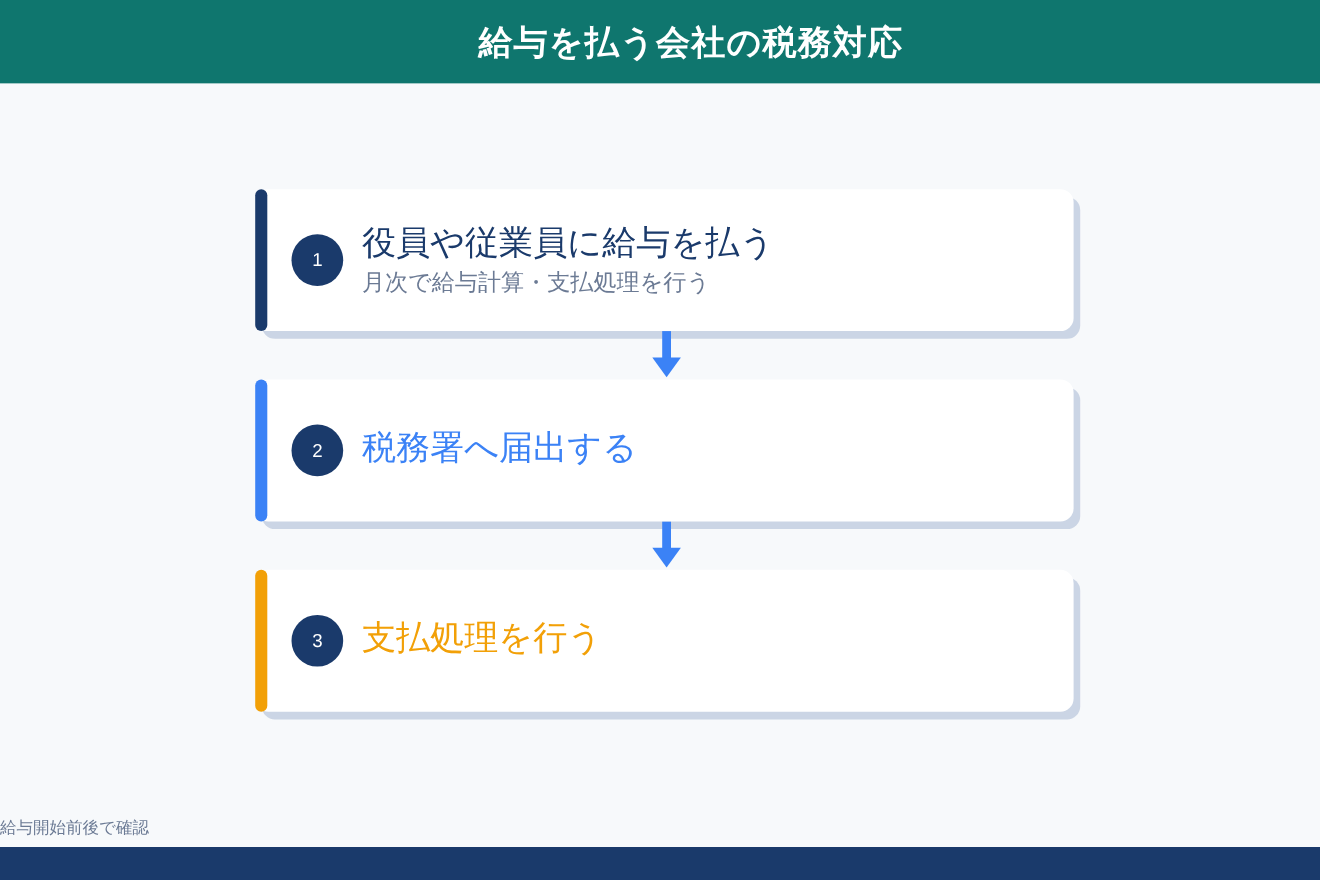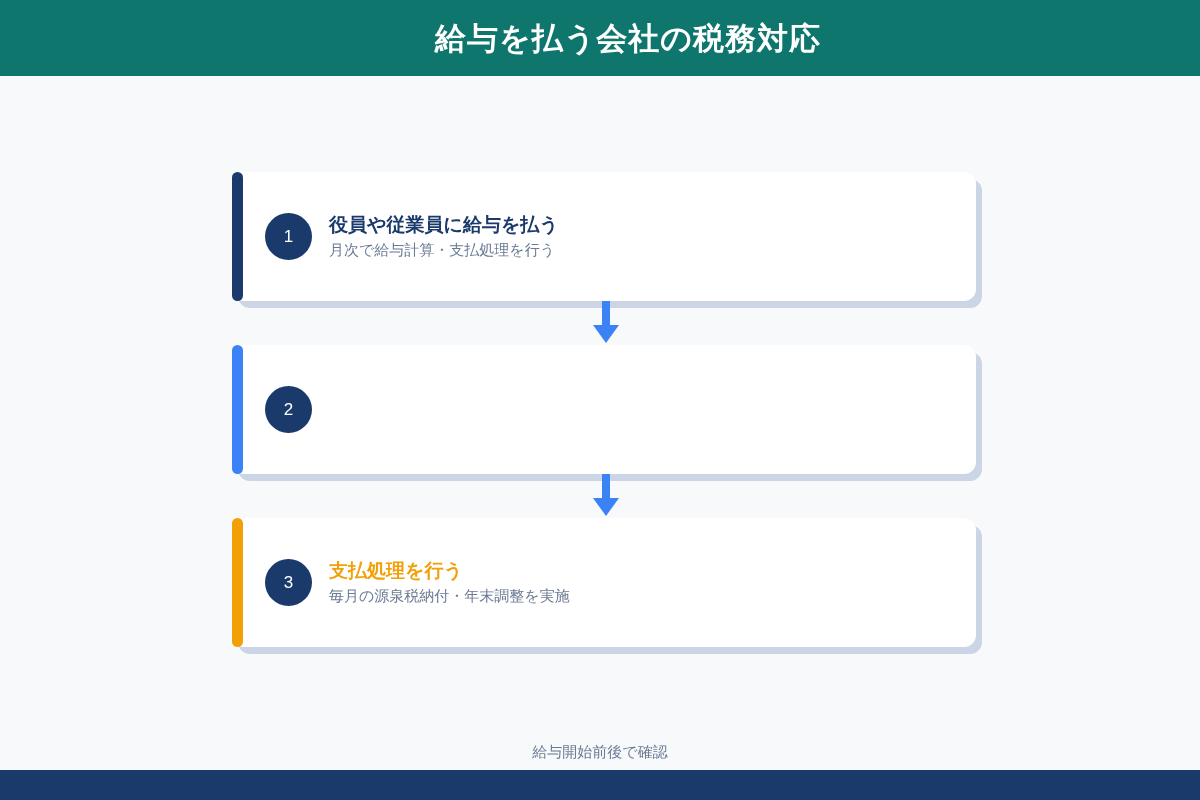--- a/index.html
+++ b/index.html
@@ -96,32 +96,32 @@
     z-index: 2;
   }
 
   .card-text {
     margin-left: 17px;
     display: flex;
     flex-direction: column;
     justify-content: center;
   }
   .card-title {
-    font-size: 19px;
-    font-weight: bold;
+    font-size: 31px;
+    font-weight: normal;
     line-height: 1.15;
     margin-bottom: 6px;
     white-space: nowrap;
   }
   .title-navy  { color: #1a3a6b; }
   .title-blue  { color: #3b82f6; }
   .title-amber { color: #f2a007; }
 
   .card-sub {
-    font-size: 15px;
+    font-size: 21px;
     color: #6b7a94;
     line-height: 1.2;
     white-space: nowrap;
   }
 
   
   .connector {
     width: 744px;
     height: 44px;
     display: flex;
@@ -137,21 +137,20 @@
     height: 44px;
     display: block;
   }
 
   
   .footer-note {
     position: absolute;
     left: 0;
     top: 667px;  
     width: 1200px;
-    text-align: center;
     font-size: 15px;
     color: #6b7a94;
   }
 
   
   .footer-bar {
     position: absolute;
     left: 0;
     top: 770px;
     width: 1200px;
@@ -183,36 +182,36 @@
       <svg class="arrow" viewBox="0 0 28 44">
         <rect x="10" y="0" width="8" height="26" fill="#3b82f6"></rect>
         <polygon points="1,24 27,24 14,42" fill="#3b82f6"></polygon>
       </svg>
     </div>
 
     <div class="step-card">
       <div class="accent-bar accent-blue"></div>
       <div class="badge">2</div>
       <div class="card-text">
+        <div class="card-title title-blue">税務署へ届出する</div>
       </div>
     </div>
 
     <div class="connector">
       <svg class="arrow" viewBox="0 0 28 44">
         <rect x="10" y="0" width="8" height="26" fill="#3b82f6"></rect>
         <polygon points="1,24 27,24 14,42" fill="#3b82f6"></polygon>
       </svg>
     </div>
 
     <div class="step-card">
       <div class="accent-bar accent-amber"></div>
       <div class="badge">3</div>
       <div class="card-text">
         <div class="card-title title-amber">支払処理を行う</div>
-        <div class="card-sub">毎月の源泉税納付・年末調整を実施</div>
       </div>
     </div>
 
   </div>
 
   <div class="footer-note">給与開始前後で確認</div>
 
 </div>
 
 <div class="footer-bar"></div>

